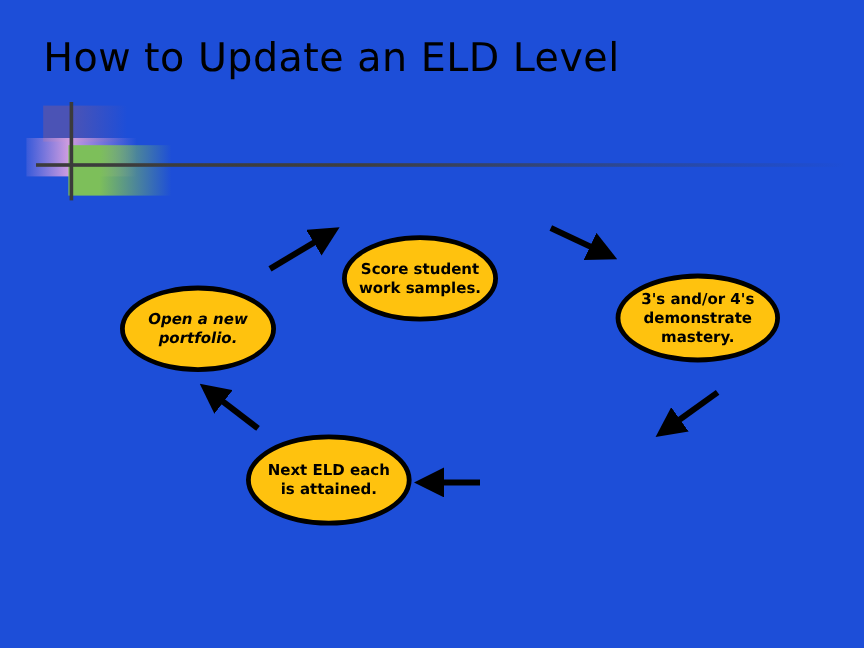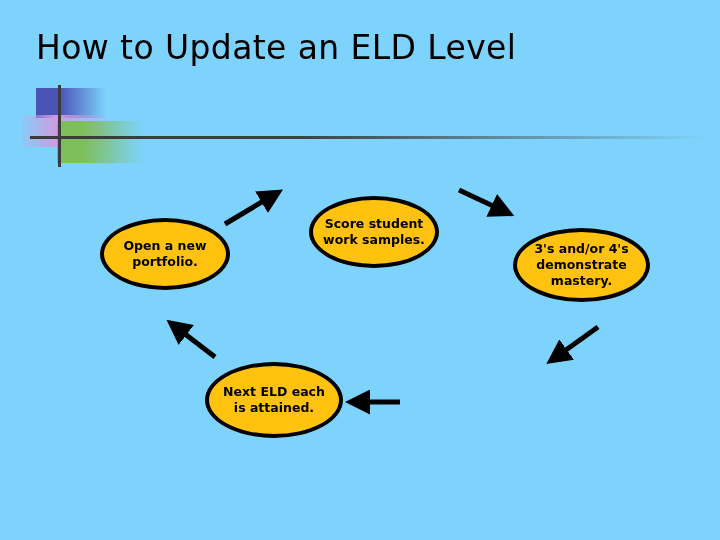--- a/index.html
+++ b/index.html
@@ -5,21 +5,21 @@
 <style>
   html, body {
     margin: 0;
     padding: 0;
     background: #ffffff;
   }
   #slide {
     position: relative;
     width: 720px;
     height: 540px;
-    background: #7dd3fc;
+    background: #1d4ed8;
     overflow: hidden;
     font-family: "DejaVu Sans", sans-serif;
   }
 
   
   #slide-title {
     position: absolute;
     left: 36px;
     top: 28px;
     width: 650px;
@@ -88,22 +88,22 @@
     font-family: "DejaVu Sans", sans-serif;
     font-size: 12.5px;
     font-weight: 700;
     color: #000000;
     text-align: center;
     line-height: 1.28;
     white-space: pre-line;
     width: 122%;
   }
 
-  #node-open-portfolio   { left: 100px; top: 218px; width: 130px; height: 72px; }
-  #node-score-samples    { left: 309px; top: 196px; width: 130px; height: 72px; }
+  #node-open-portfolio   { left: 100px; top: 238px; width: 130px; height: 72px; font-style: italic; }
+  #node-score-samples    { left: 285px; top: 196px; width: 130px; height: 72px; }
   #node-mastery          { left: 513px; top: 228px; width: 137px; height: 74px; }
   #node-standards-met    { left: 405px; top: 362px; width: 138px; height: 76px; }
   #node-next-level       { left: 205px; top: 362px; width: 138px; height: 76px; }
 
   
   #arrow-layer {
     position: absolute;
     left: 0;
     top: 0;
     width: 720px;

